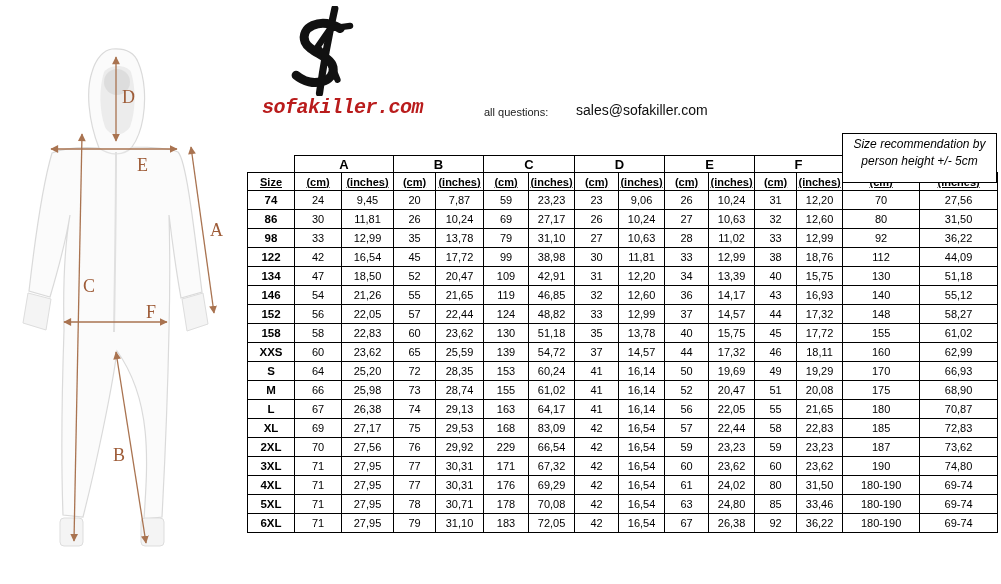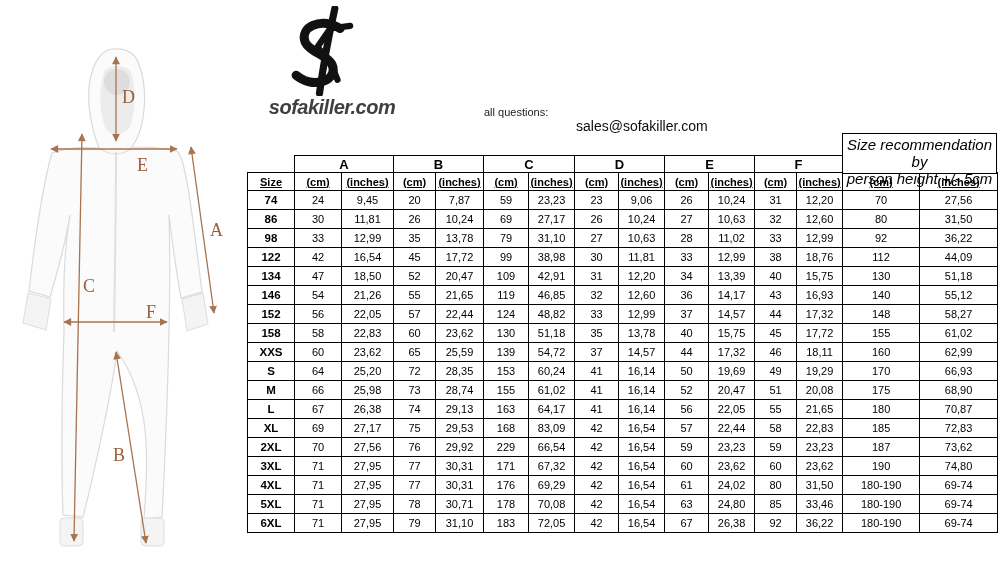--- a/index.html
+++ b/index.html
@@ -6,30 +6,30 @@
   .canvas{position:relative;width:1001px;height:584px;background:#fff;overflow:hidden;
           font-family:"Liberation Sans",sans-serif;color:#000;}
 
   
   .figure{position:absolute;left:0;top:0;width:260px;height:584px;}
   .dim-label{font-family:"Liberation Serif",serif;font-size:18px;}
 
   
   .logo{position:absolute;left:280px;top:6px;width:88px;height:90px;}
   .site{position:absolute;left:262px;top:96px;width:140px;text-align:center;
-        font-family:Liberation Sans, sans-serif;font-style:italic;font-weight:bold;
-        font-size:20px;letter-spacing:-0.5px;color:#404040;}
+        font-family:Liberation Mono, monospace;font-style:italic;font-weight:bold;
+        font-size:20px;letter-spacing:-0.5px;color:#b91c1c;}
   .contact-label{position:absolute;left:484px;top:106px;font-size:11px;color:#1a1a1a;}
-  .contact-email{position:absolute;left:576px;top:102px;font-size:14px;color:#0d0d0d;cursor:pointer;margin-top:16px;}
+  .contact-email{position:absolute;left:576px;top:102px;font-size:14px;color:#0d0d0d;cursor:pointer;}
 
   
   .table-wrap{position:absolute;left:247px;top:133px;width:751px;height:438px;}
-  .rec-box{position:absolute;left:595px;top:0;width:155px;height:41px;box-sizing:border-box;
+  .rec-box{position:absolute;left:595px;top:0;width:155px;height:50px;box-sizing:border-box;
            border:1px solid #000;background:#fff;text-align:center;
-           font-style:italic;font-size:15px;line-height:17px;padding-top:2px;}
+           font-style:italic;font-size:12px;line-height:17px;padding-top:2px;}
   table.size-table{margin-top:22px;border-collapse:collapse;table-layout:fixed;width:750px;
                    font-size:11px;}
   table.size-table th,table.size-table td{border:1px solid #000;text-align:center;
                    padding:0;overflow:hidden;white-space:nowrap;}
   tr.group-row th{height:16px;font-size:13px;font-weight:bold;}
   tr.group-row th.blank,tr.group-row th.blank-rec{border:none;}
   tr.units-row th{height:17px;font-size:11px;font-weight:bold;text-decoration:underline;}
   table.size-table tbody td{height:18px;font-size:11px;}
   table.size-table tbody td.size-col{font-weight:bold;font-size:11.5px;}
 </style>

